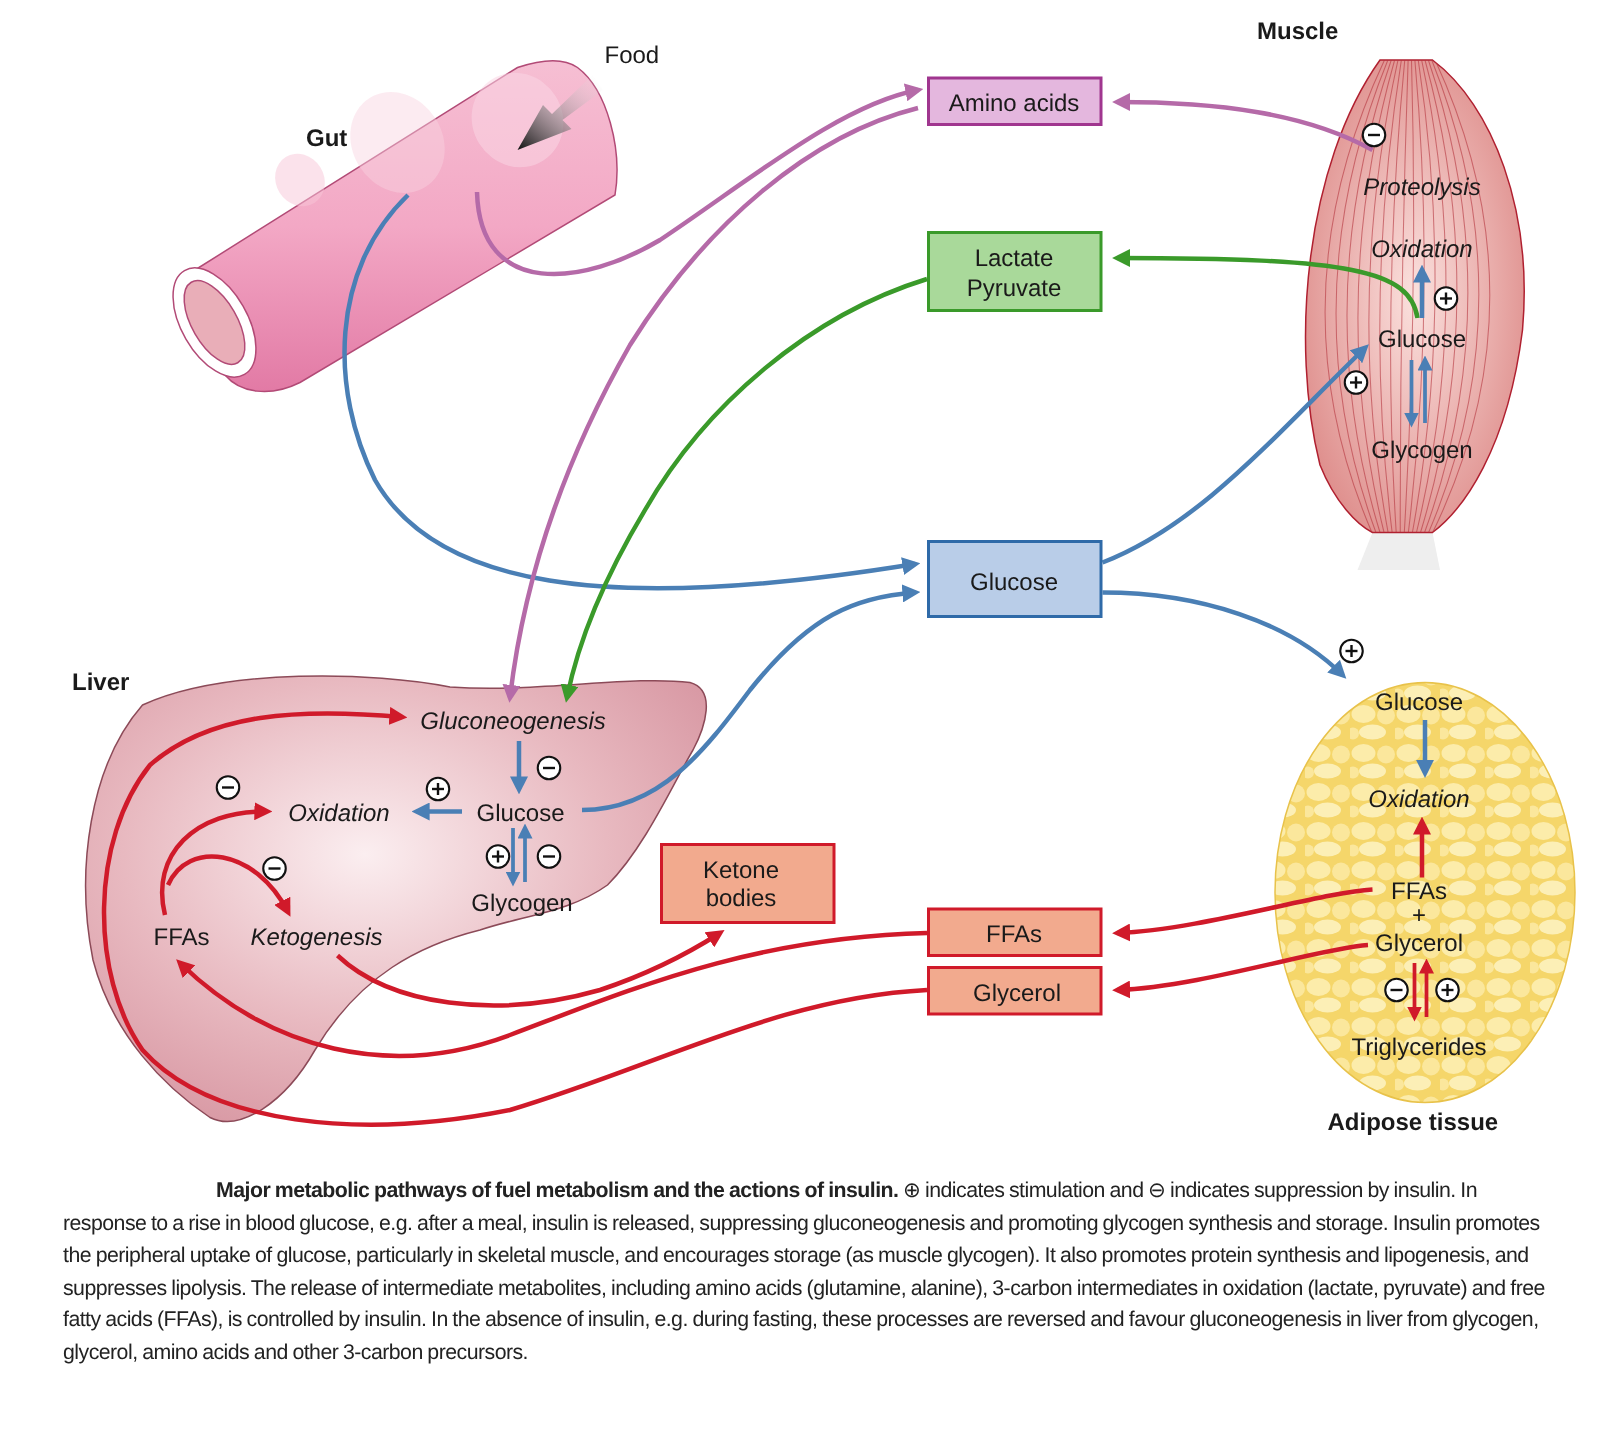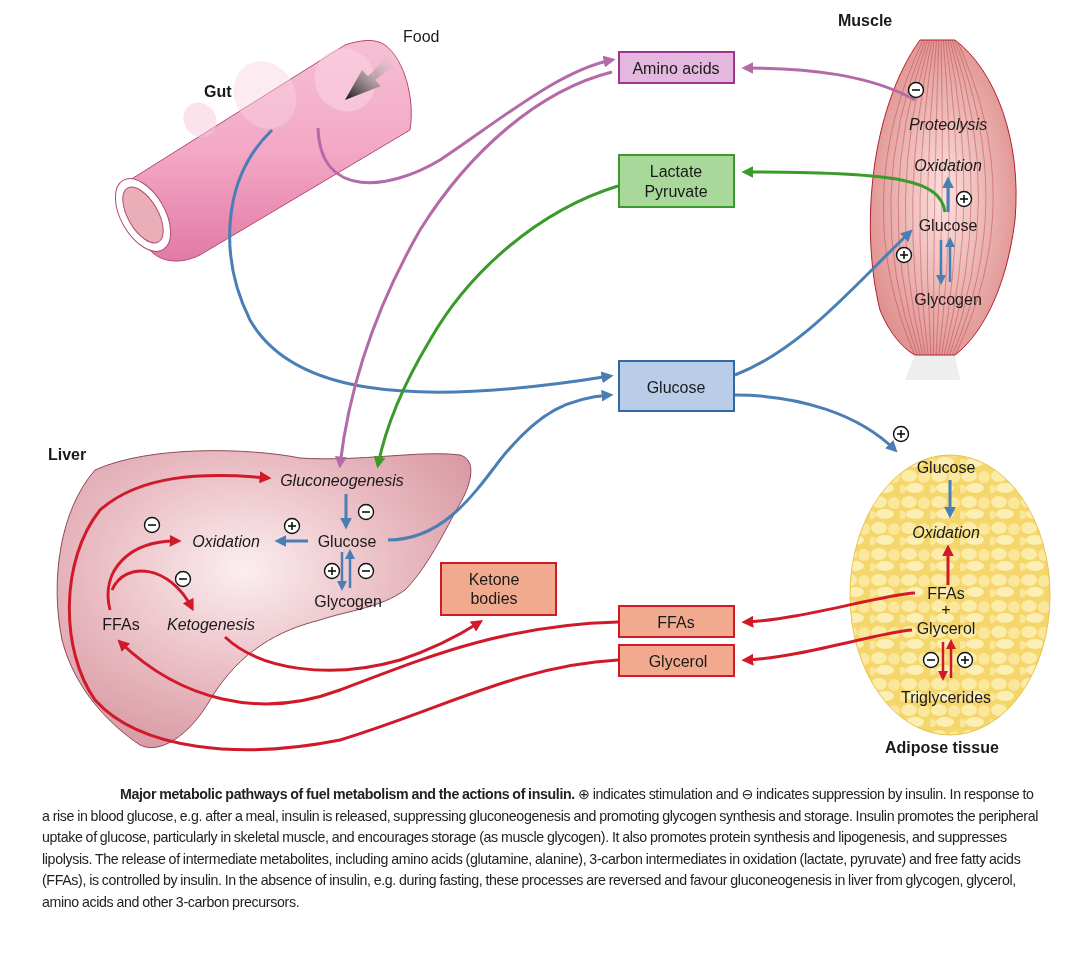--- a/index.html
+++ b/index.html
@@ -6,21 +6,21 @@
   body { width: 1080px; height: 957px; position: relative; overflow: hidden; font-family: "Liberation Sans", sans-serif; }
   #diagram { position: absolute; left: 0; top: 0; width: 1080px; height: 780px; }
   .lbl { font-family: "Liberation Sans", sans-serif; font-size: 16px; fill: #1a1a1a; }
   .ital { font-style: italic; }
   .bold { font-weight: bold; }
   .caption {
     position: absolute; left: 42px; top: 784px; width: 1000px;
     font-family: "Liberation Sans", sans-serif; font-size: 14.2px; line-height: 21.5px; color: #222;
     letter-spacing: -0.35px; word-spacing: -0.5px;
   }
-  .caption .cap-title { font-weight: bold; margin-left: 78px; }
+  .caption .cap-title { font-weight: bold; margin-left: 102px; }
 </style>
 </head>
 <body>
 
 <svg id="diagram" width="1080" height="780" viewBox="0 0 1080 780" xmlns="http://www.w3.org/2000/svg">
   <defs>
     <marker id="ah-blue" viewBox="0 0 10 10" refX="7" refY="5" markerWidth="4" markerHeight="4" orient="auto-start-reverse">
         <path d="M0,0 L10,5 L0,10 z" fill="#4a7fb5"></path>
       </marker>
     <marker id="ah-pink" viewBox="0 0 10 10" refX="7" refY="5" markerWidth="4" markerHeight="4" orient="auto-start-reverse">

